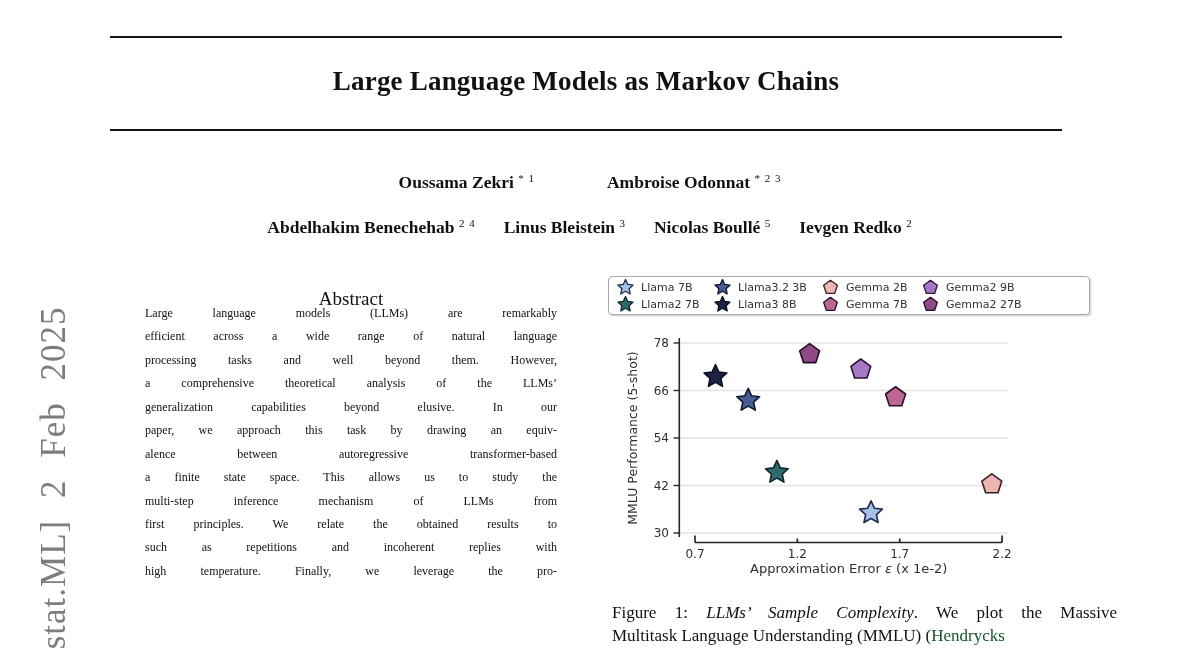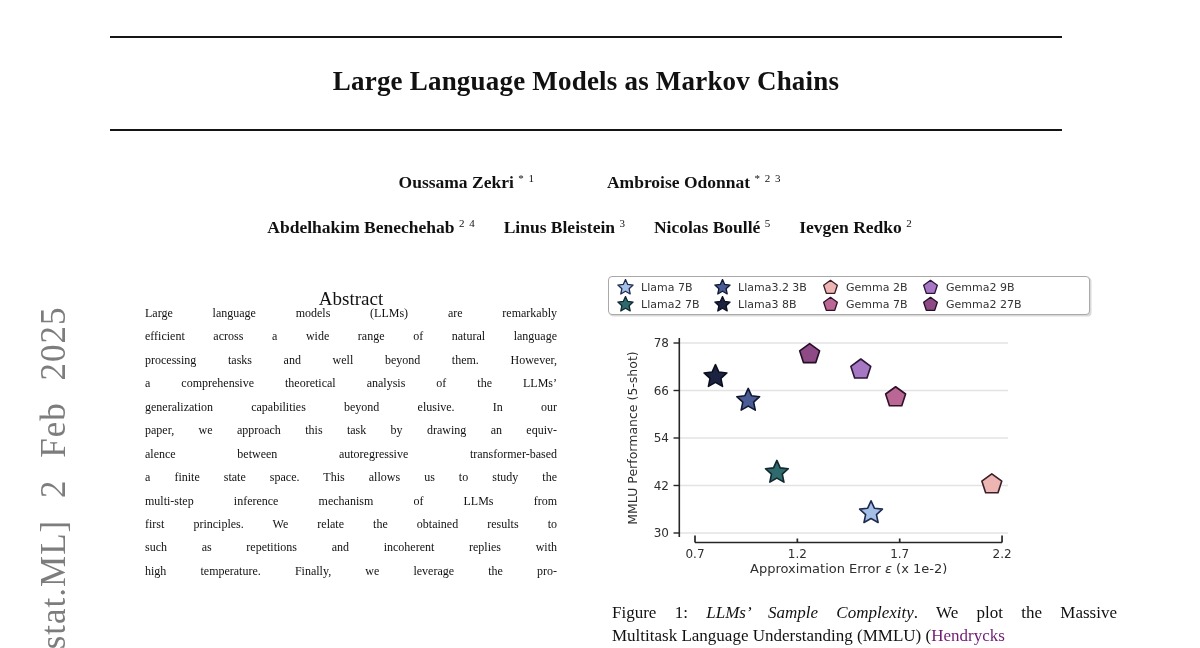--- a/index.html
+++ b/index.html
@@ -161,14 +161,14 @@
     <path d="M148.22,58.40L151.57,65.78L159.63,66.69L153.64,72.16L155.28,80.10L148.22,76.10L141.17,80.10L142.80,72.16L136.81,66.69L144.87,65.78Z" fill="#4a5c94" stroke="#0f1830" stroke-width="1.6" stroke-linejoin="round"></path>
     <path d="M115.47,34.65L118.82,42.03L126.88,42.94L120.89,48.41L122.52,56.35L115.47,52.35L108.42,56.35L110.05,48.41L104.06,42.94L112.12,42.03Z" fill="#1c2340" stroke="#0a0f20" stroke-width="1.6" stroke-linejoin="round"></path>
     <path d="M391.81,143.81L401.80,151.07L397.99,162.81L385.64,162.81L381.83,151.07Z" fill="#edb6b2" stroke="#3a1f2b" stroke-width="1.6" stroke-linejoin="round"></path>
     <path d="M295.61,56.73L305.59,63.98L301.78,75.72L289.43,75.72L285.62,63.98Z" fill="#ba6795" stroke="#2f1228" stroke-width="1.6" stroke-linejoin="round"></path>
     <path d="M260.81,29.02L270.79,36.28L266.98,48.02L254.64,48.02L250.82,36.28Z" fill="#a678c4" stroke="#2c1638" stroke-width="1.6" stroke-linejoin="round"></path>
     <path d="M209.63,13.58L219.62,20.84L215.80,32.58L203.46,32.58L199.65,20.84Z" fill="#8d4a84" stroke="#230f26" stroke-width="1.6" stroke-linejoin="round"></path>
   </svg>
 
 <div class="fig-caption">
   <span class="cline1"><span>Figure 1: </span><i>LLMs’ Sample Complexity</i><span>. We plot the Massive</span></span>
-  <span class="cline2"><span>Multitask Language Understanding (MMLU) (</span><a class="cite-link" style="color: #701a75;">Hendrycks</a></span>
+  <span class="cline2"><span>Multitask Language Understanding (MMLU) (</span><a class="cite-link" style="color: #14532d;">Hendrycks</a></span>
 </div>
 
 </body></html>

